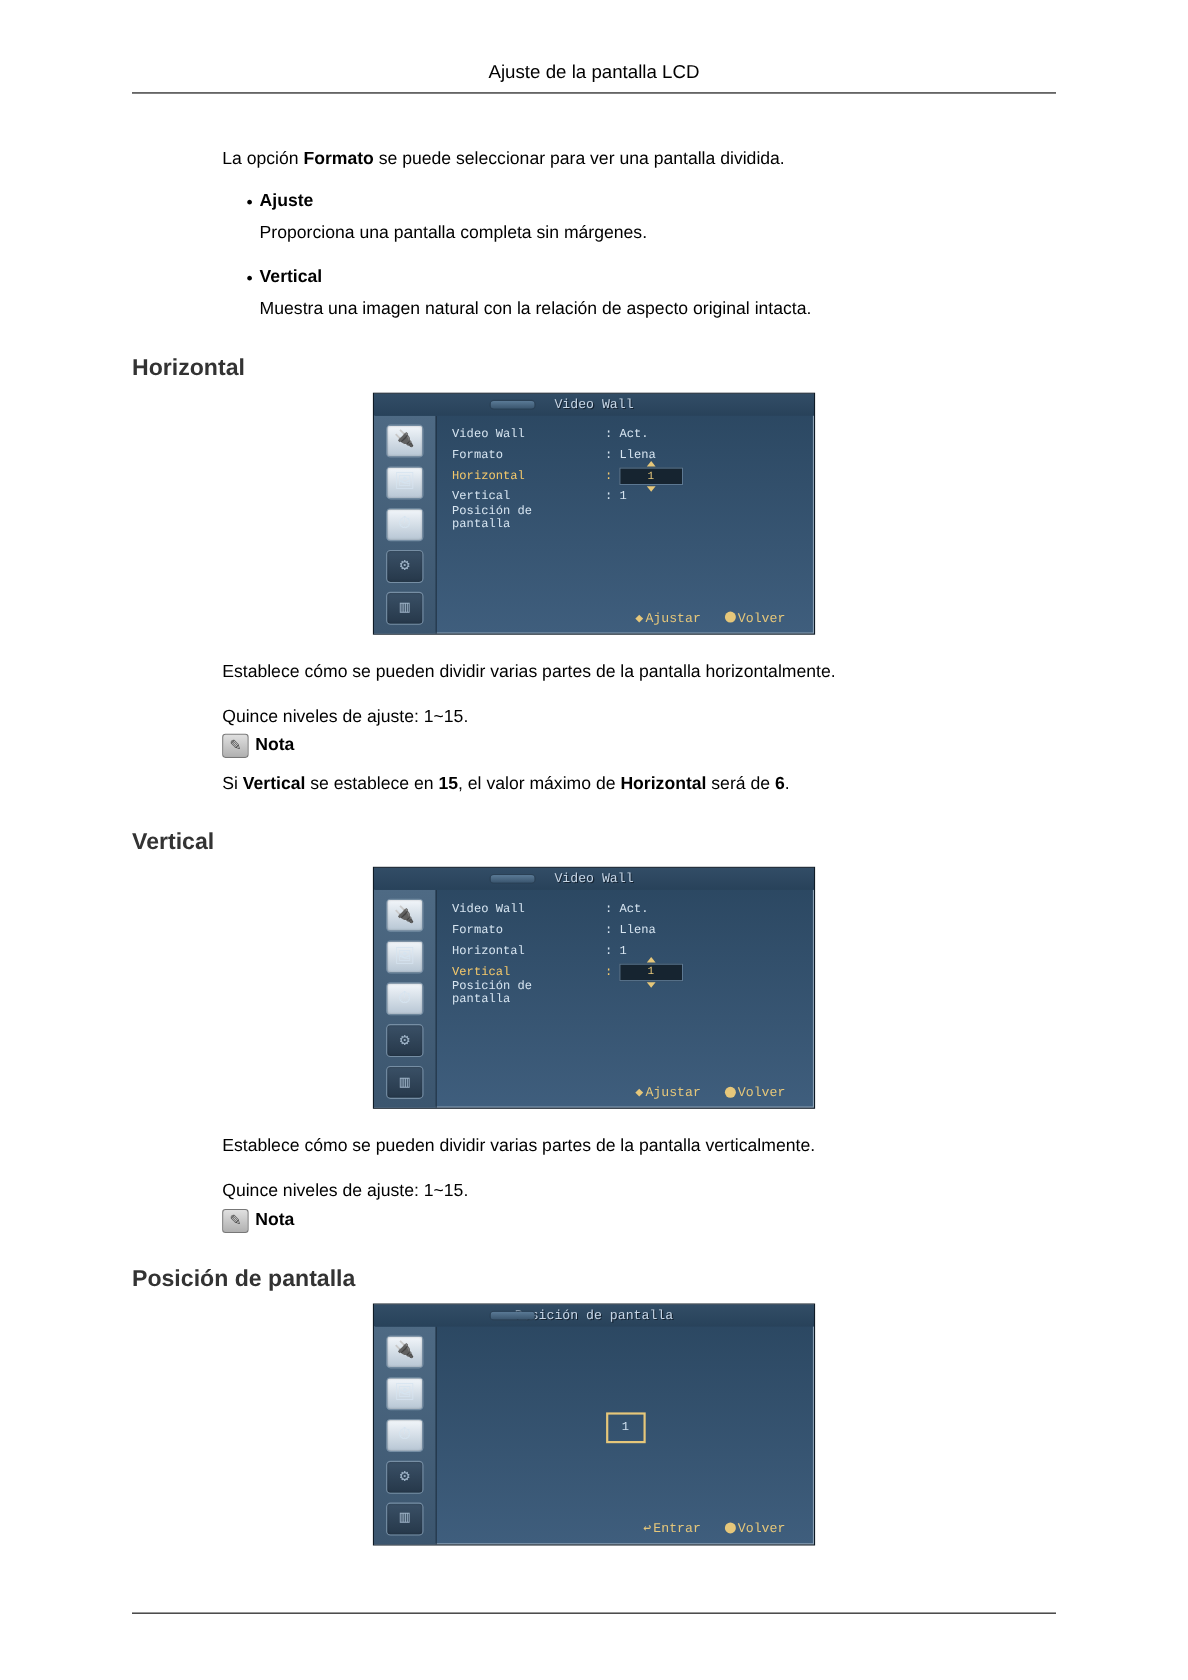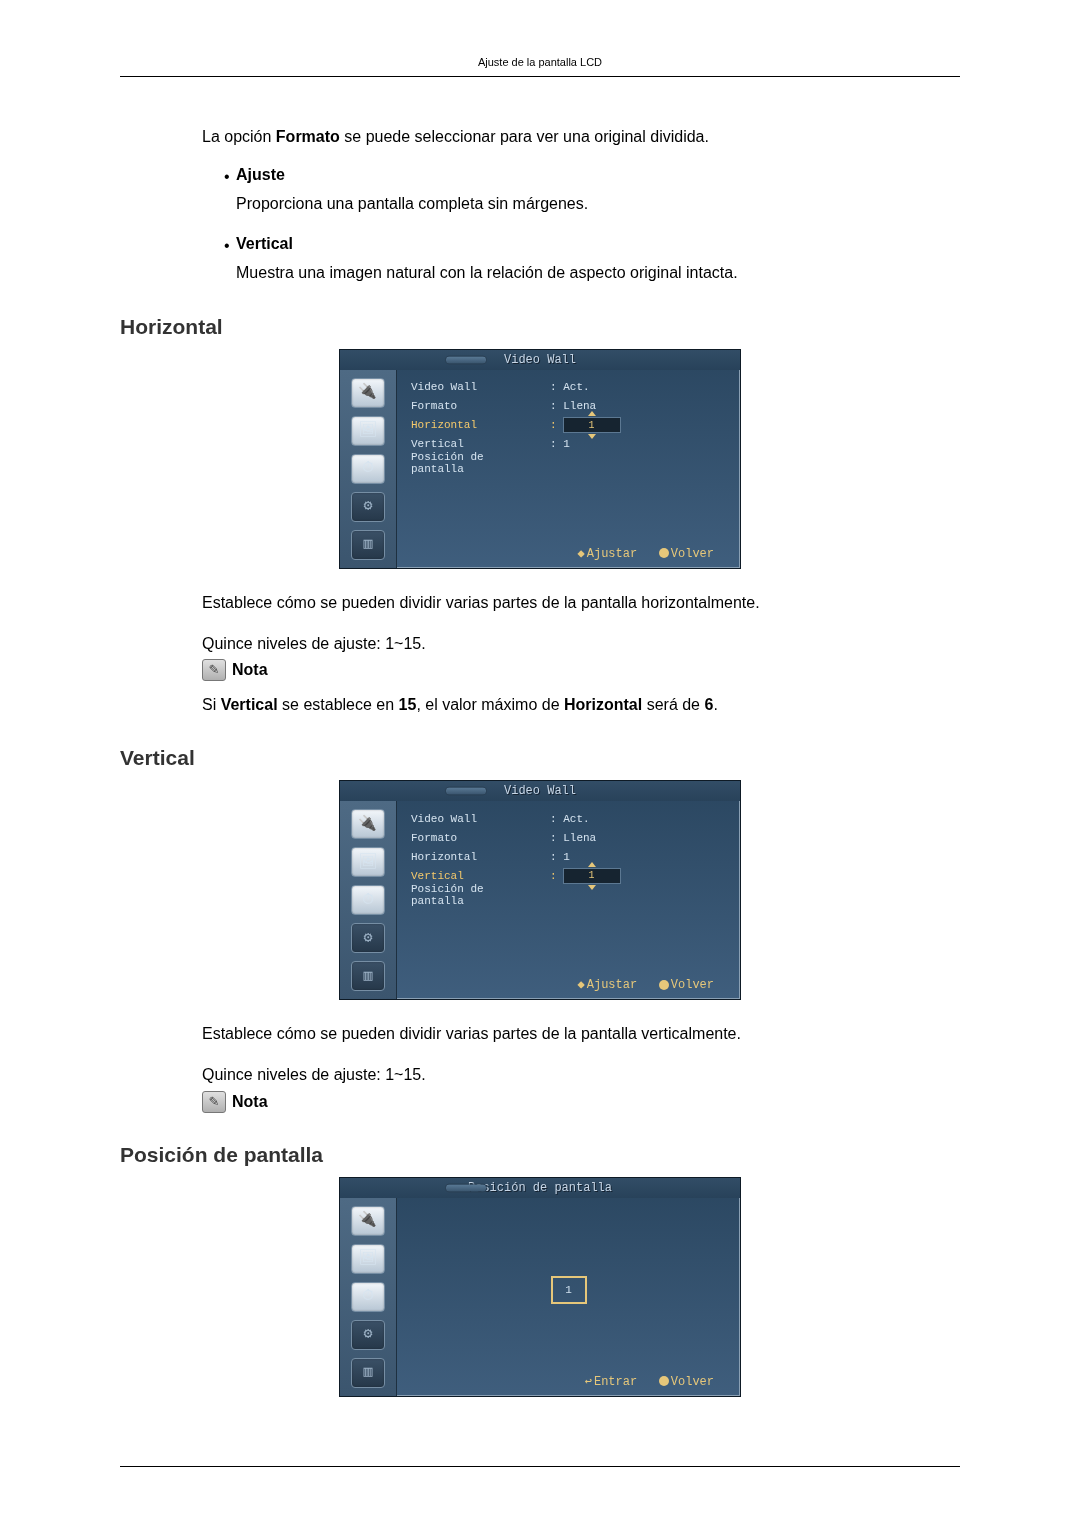--- a/index.html
+++ b/index.html
@@ -11,21 +11,21 @@
   }
   .page {
     width: 1080px;
     min-height: 1527px;
     padding: 56px 120px 40px 120px;
     box-sizing: border-box;
     position: relative;
   }
   .header-title {
     text-align: center;
-    font-size: 11px;
+    font-size: 17px;
     padding-bottom: 8px;
     border-bottom: 1px solid #000;
     margin-bottom: 48px;
   }
   .content-indent {
     margin-left: 82px;
   }
   .para {
     margin: 0 0 18px 0;
     line-height: 1.45;
@@ -230,21 +230,21 @@
 </style>
 </head>
 <body>
 
 <div class="page">
 
   <div class="header-title">Ajuste de la pantalla LCD</div>
 
   <div class="content-indent">
     <p class="para">
-      <span>La opción </span><b>Formato</b><span> se puede seleccionar para ver una original dividida.</span>
+      <span>La opción </span><b>Formato</b><span> se puede seleccionar para ver una pantalla dividida.</span>
     </p>
 
     <div class="bullet-item">
       <span class="bullet-dot">•</span>
       <span class="bullet-label">Ajuste</span>
     </div>
     <div class="bullet-desc">Proporciona una pantalla completa sin márgenes.</div>
 
     <div class="bullet-item">
       <span class="bullet-dot">•</span>

